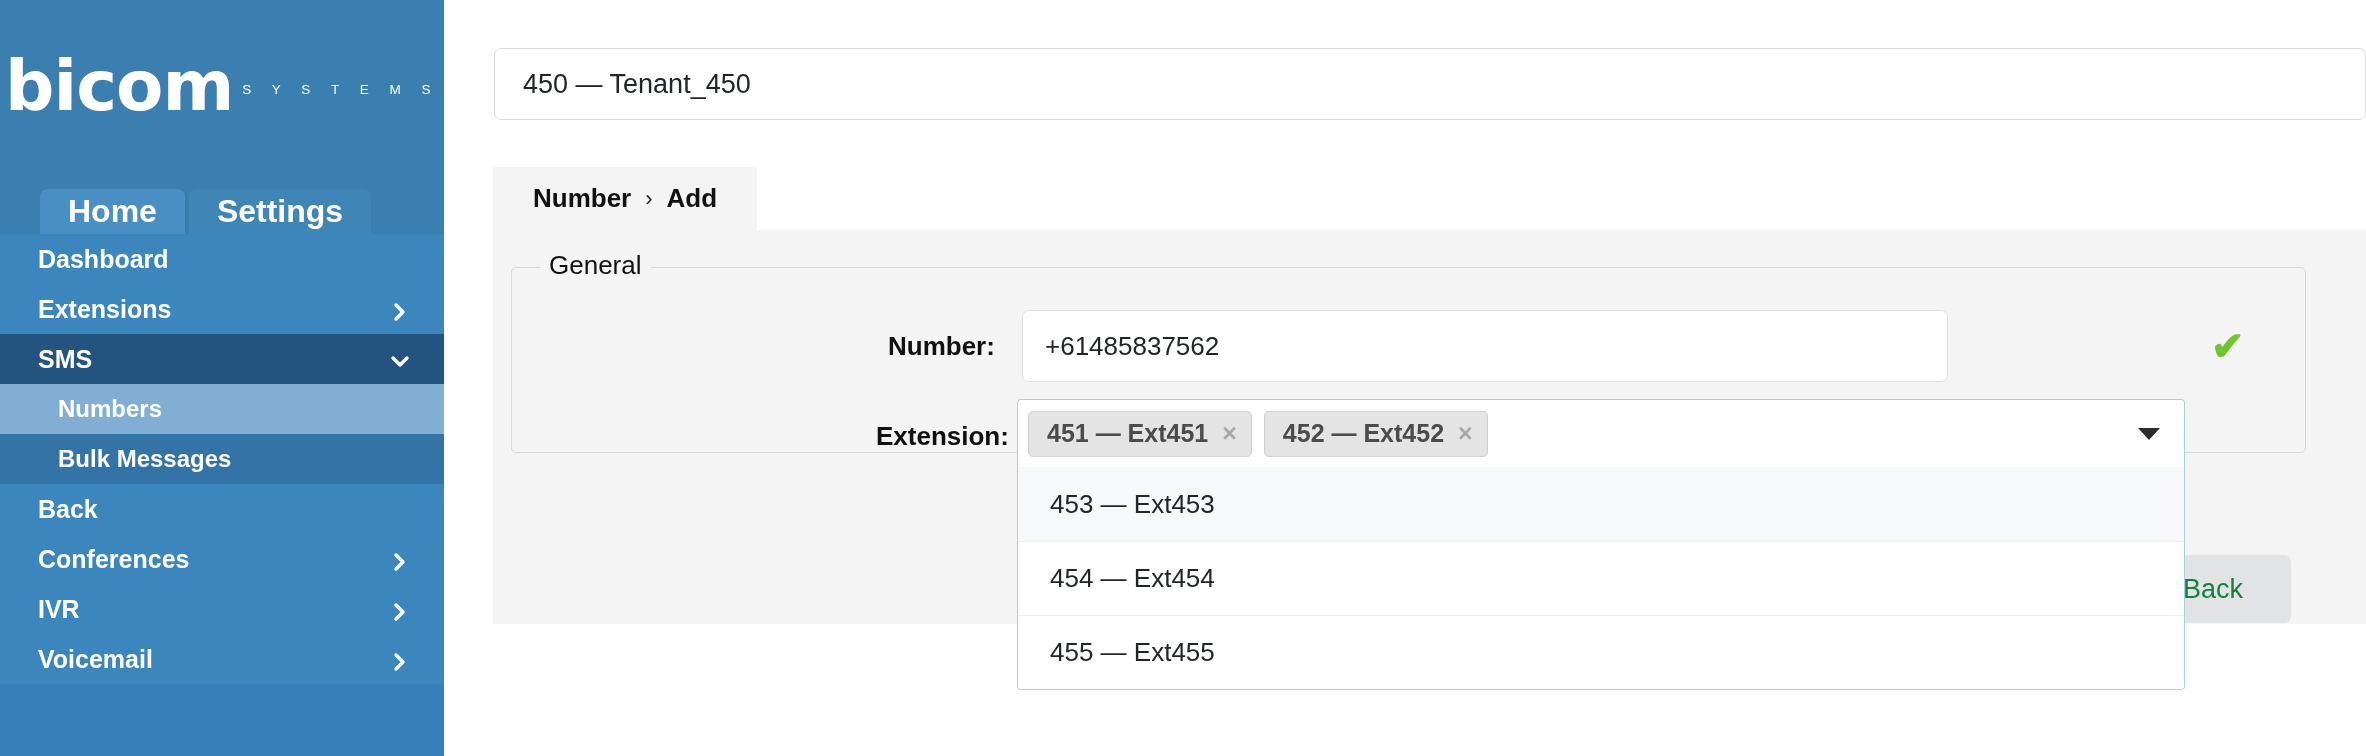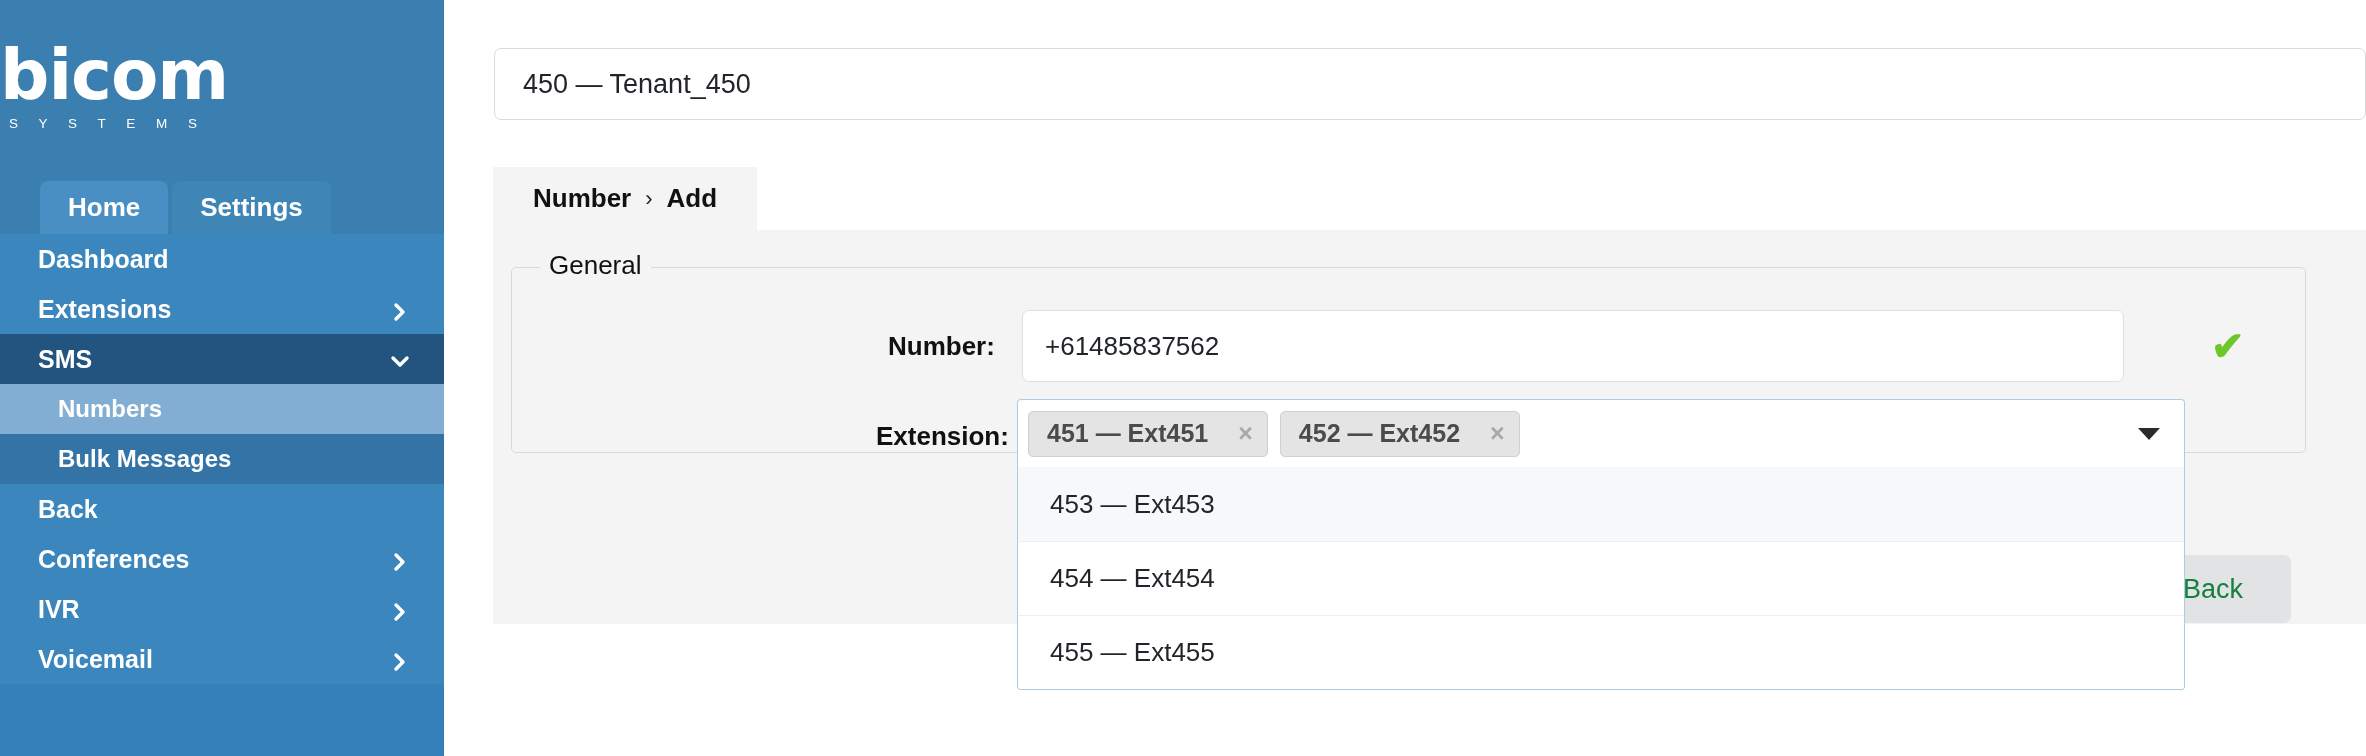--- a/index.html
+++ b/index.html
@@ -25,21 +25,22 @@
     left: 0; top: 0;
     width: 444px;
     height: 756px;
     background: #3580ba;
     overflow: hidden;
   }
 
   .logo-wrap {
     height: 172px;
     display: flex;
-    flex-direction: column;
+    flex-direction: row;
+    align-items: center;
     justify-content: center;
     background: #3a7fb0;
   }
   .logo-mark {
     font-size: 69px;
     line-height: 1;
     font-weight: 700;
     color: #ffffff;
     letter-spacing: -1px;
     font-family: "DejaVu Sans", sans-serif;
@@ -57,27 +58,27 @@
     position: absolute;
     top: 172px; left: 0;
     width: 444px;
     height: 62px;
     background: #3a7fb0;
     display: flex;
     align-items: flex-end;
     padding-left: 40px;
   }
   .tab {
-    height: 53px;
+    height: 45px;
     padding: 0 28px;
     display: flex;
     align-items: center;
     justify-content: center;
     color: #ffffff;
-    font-size: 26px;
+    font-size: 32px;
     font-weight: 700;
     border-radius: 8px 8px 0 0;
     cursor: pointer;
   }
   .tab.active { background: #4a8fc4; }
   .tab.inactive { background: #3f86b7; margin-left: 4px; }
 
   .navlist {
     position: absolute;
     top: 234px; left: 0;
@@ -182,21 +183,21 @@
     left: 28px; top: -18px;
     background: #f4f4f5;
     padding: 0 9px;
     font-size: 26px;
     color: #111;
   }
 
   .num-input {
     position: absolute;
     left: 1022px; top: 310px;
-    width: 1102px;
+    width: 926px;
     height: 72px;
     background: #ffffff;
     border: 1px solid #e0e0e0;
     border-radius: 7px;
     display: flex;
     align-items: center;
     padding-left: 22px;
     font-size: 26px;
     color: #212529;
     cursor: text;
@@ -238,21 +239,21 @@
     display: flex;
     align-items: center;
     padding: 0 10px;
     gap: 12px;
     z-index: 5;
     cursor: pointer;
   }
   .tag {
     display: inline-flex;
     align-items: center;
-    gap: 30px;
+    gap: 14px;
     height: 46px;
     padding: 0 14px 0 18px;
     background: #e4e4e4;
     border: 1px solid #cfcfcf;
     border-radius: 5px;
     font-size: 25px;
     font-weight: 700;
     color: #4b4b4b;
     white-space: nowrap;
   }

